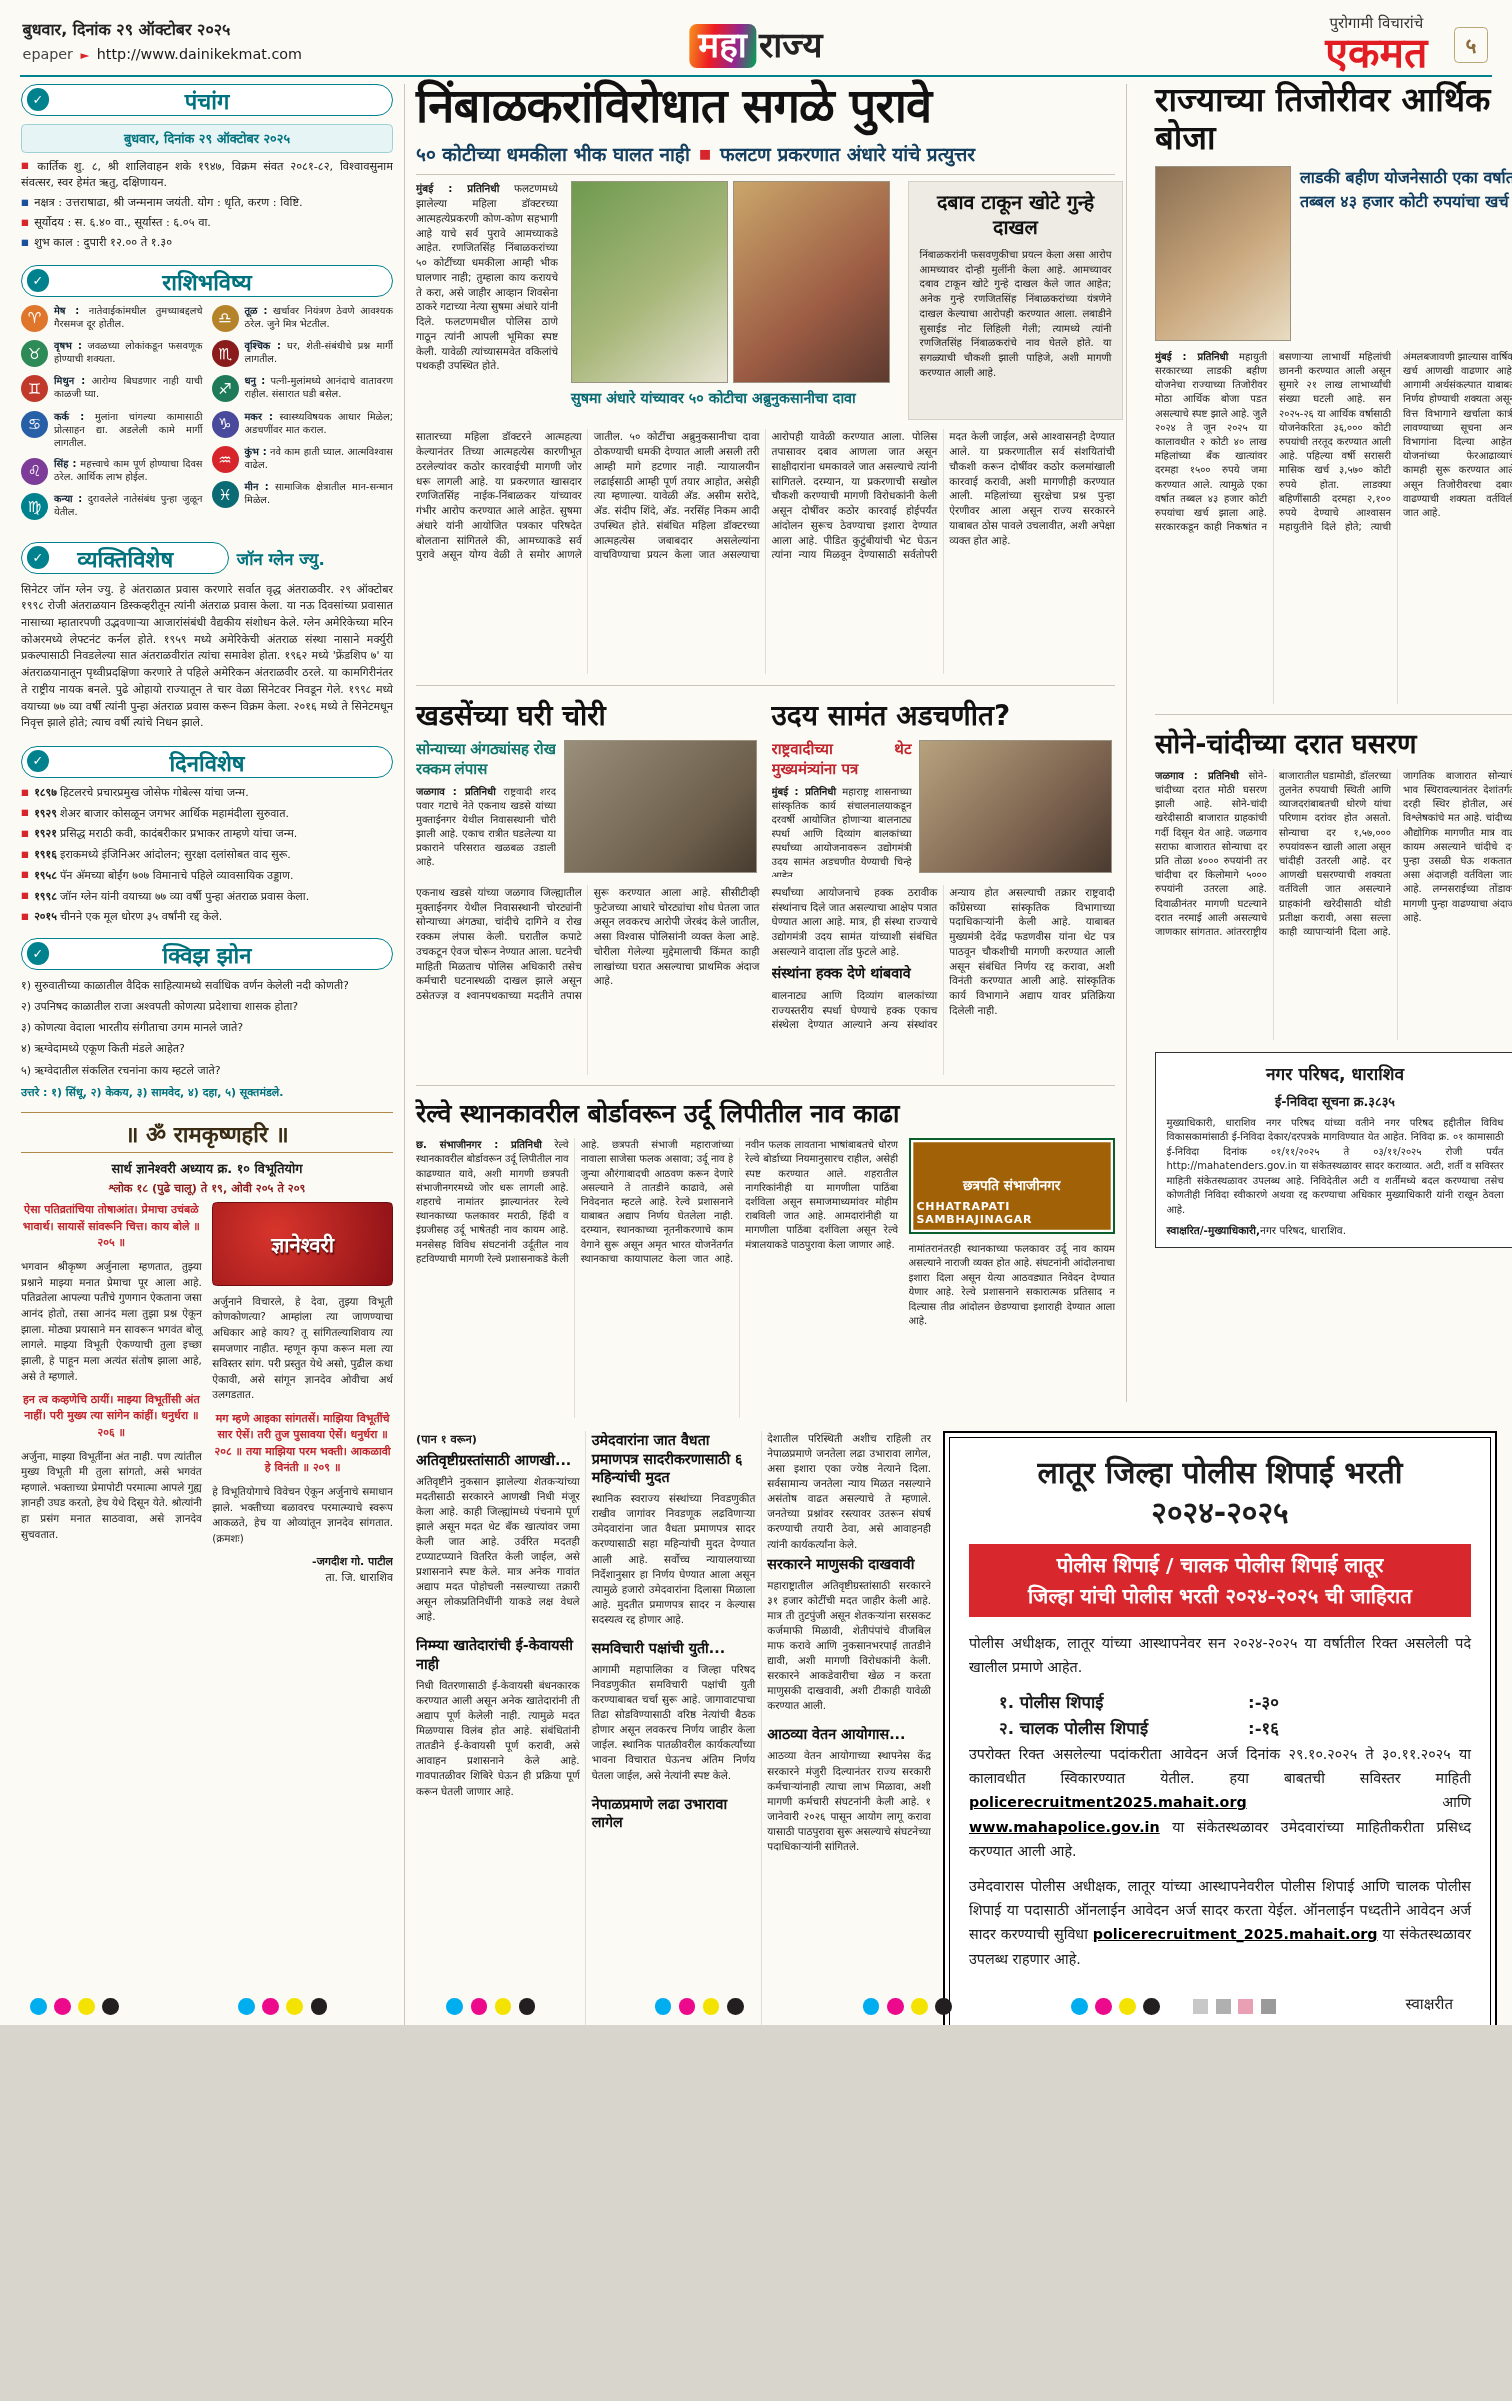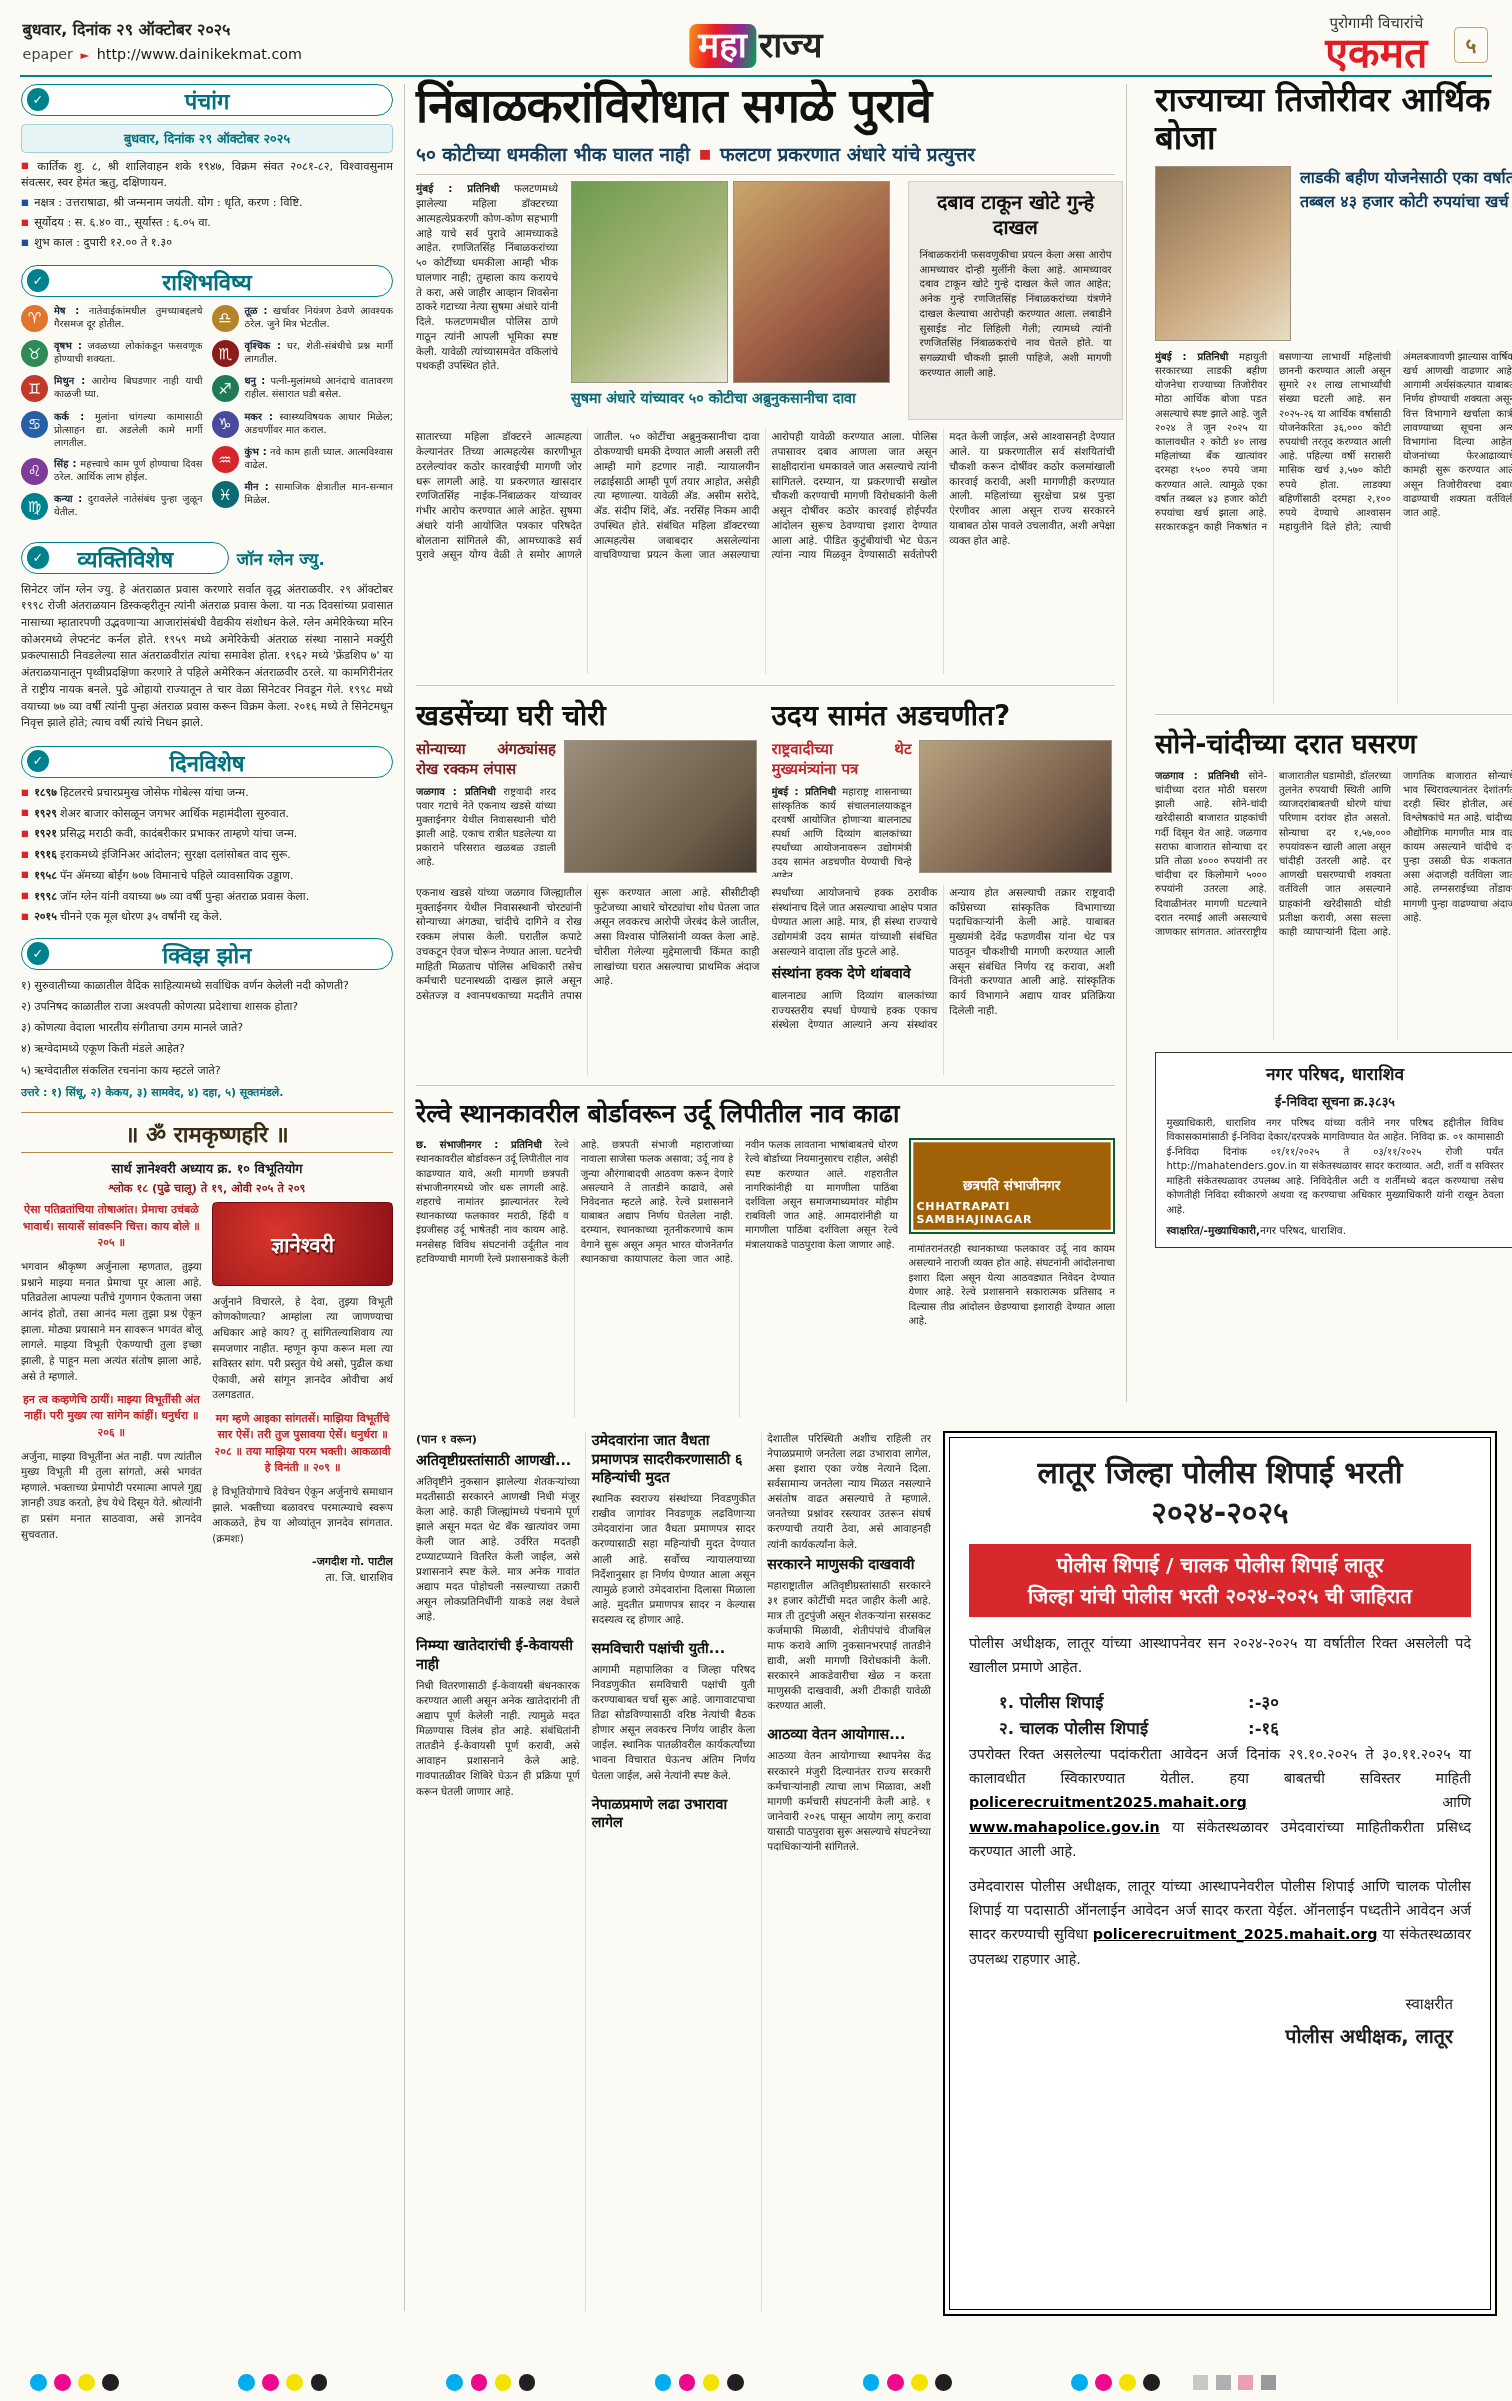--- a/index.html
+++ b/index.html
@@ -1,18 +1,18 @@
 <!DOCTYPE html>
 <html style="font-size:12px"><head>
 <meta charset="utf-8">
 <style>
   * { margin:0; padding:0; box-sizing:border-box; }
   i, em { font-style: normal; }
   body { font-family:"DejaVu Sans", sans-serif; background:#d8d5cd; }
-  .page { position:relative; width:1512px; height:2401px; margin:0 auto;
+  .page { position:relative; width:1512px; height:2025px; margin:0 auto;
           background:#fbfaf5; color:#1c1c1c; overflow:hidden; }
 
   
   .masthead { position:absolute; left:19.6px; right:19.6px; top:7.5px; height:66px; }
   .mh-left { position:absolute; left:3px; top:10.5px; }
   .mh-date { font-size:16px; font-weight:bold; color:#222; }
   .mh-epaper { margin-top:6px; font-size:14.3px; color:#444; }
   .ep-arrow { color:#d6252b; margin:0 3px; font-size:11.3px; }
   .ep-url { color:#1a1a1a; text-decoration:none; }
   .mh-logo { position:absolute; left:50%; top:12px; transform:translateX(-50%);
@@ -126,21 +126,21 @@
   .lead-box p { font-size:10.2px; line-height:1.45; text-align:justify; }
   .lead-body { height:245px; margin-top:3px; }
 
   .duo { display:grid; grid-template-columns:1fr 1fr; gap:12px; border-top:0.8px solid #c9c5bb;
          padding-top:9px; margin-top:10.5px; }
   .card h2 { font-size:28px; margin-bottom:7.5px; color:#111; }
   .card-row { display:flex; gap:7.5px; margin-bottom:7.5px; }
   .card-left { width:140px; flex:none; height:137px; overflow:hidden; font-size:10px;
                line-height:1.4; text-align:justify; }
   .deck { font-size:15px; font-weight:bold; line-height:1.3; margin-bottom:5.3px; }
-  .deck.maroon { color:#7f1d1d; }
+  .deck.maroon { color:#0f766e;font-family:Liberation Serif, serif; }
   .deck.red { color:#c0262c; }
   .ph-room { width:193px; height:133px; background:linear-gradient(135deg,#9a8f7a,#6b5d4a 70%,#473c30); }
   .ph-duo  { width:193px; height:133px; background:linear-gradient(135deg,#b7a27e,#7d6450 60%,#4a3a30); }
   .card-body { height:190px; }
   .inbody-h { display:block; font-size:14.3px; margin:4.5px 0; color:#111; }
 
   .railway { border-top:0.8px solid #c9c5bb; padding-top:9px; margin-top:10.5px; }
   .railway h2 { font-size:25px; margin-bottom:9px; color:#111; }
   .rw-row { display:flex; gap:10.5px; }
   .rw-body { width:482px; flex:none; height:280px; }

